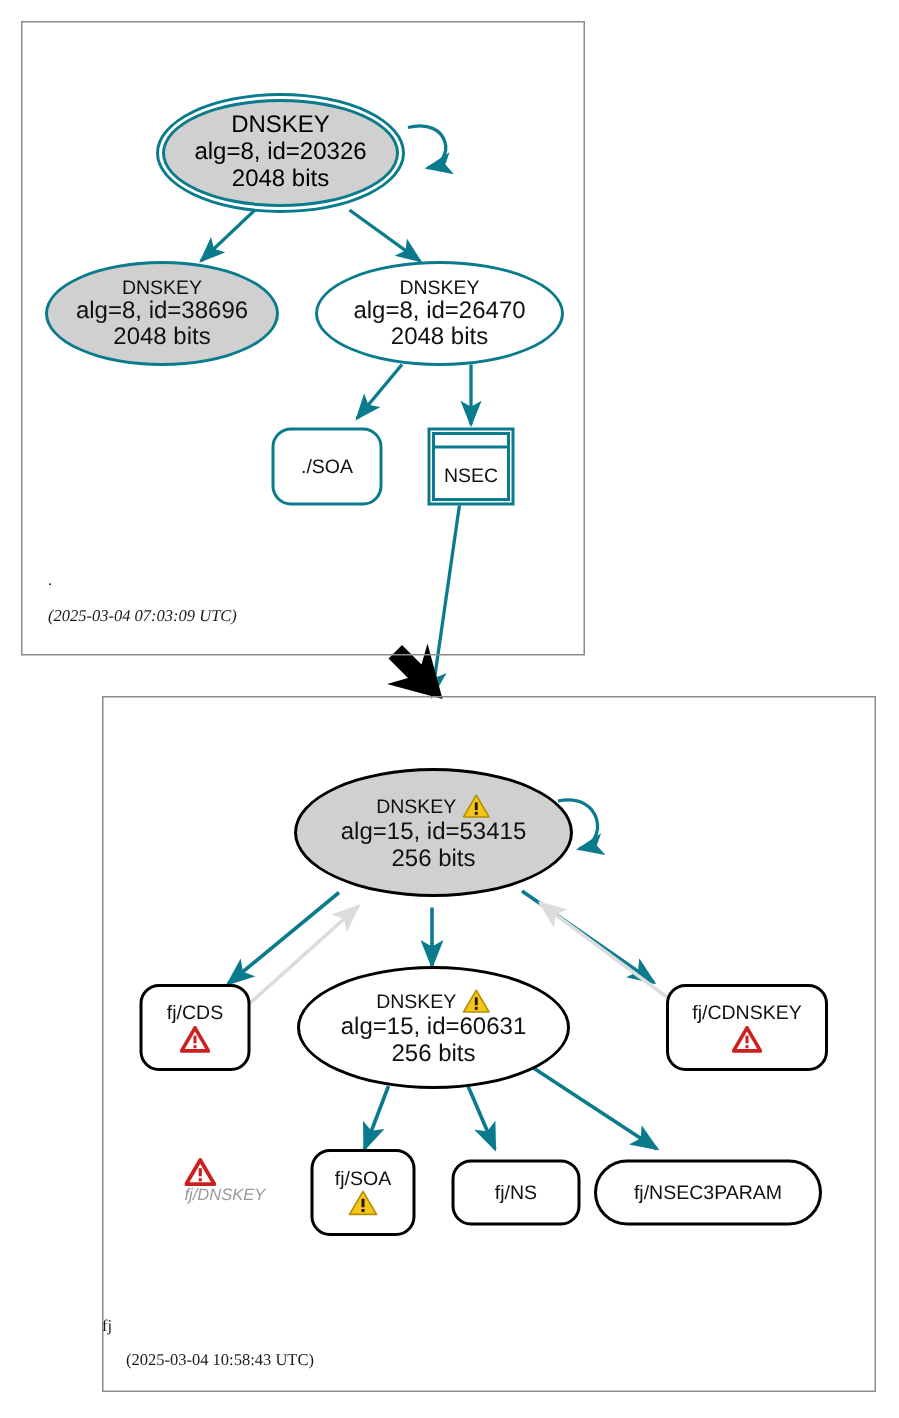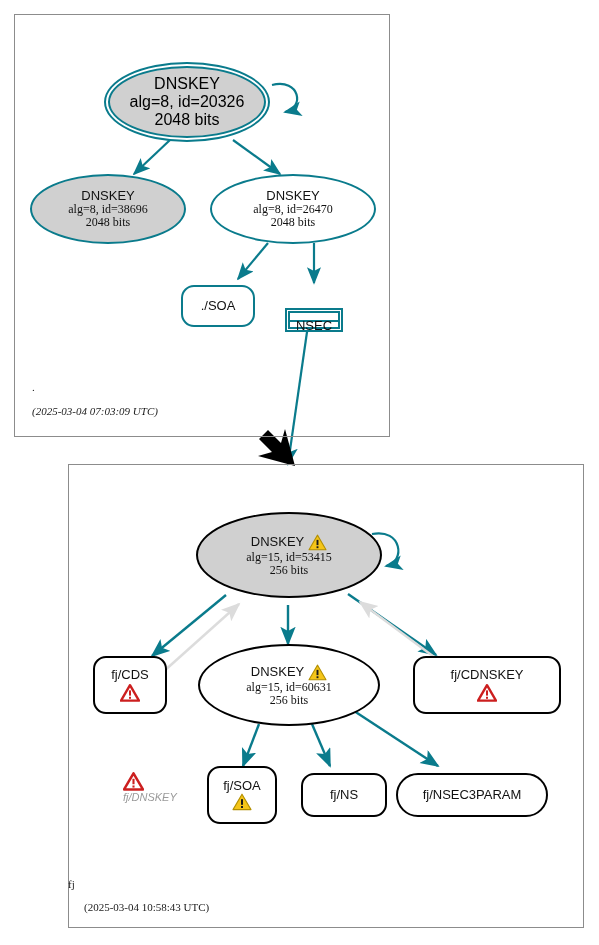--- a/index.html
+++ b/index.html
@@ -60,22 +60,22 @@
     font-family: "Liberation Sans", sans-serif;
     font-size: 13px;
     color: #111111;
     white-space: nowrap;
     display: flex;
     align-items: center;
     justify-content: center;
     gap: 4px;
   }
   .node .sub {
-    font-family: Liberation Serif, serif;
-    font-size: 12px;
+    font-family: Liberation Sans, sans-serif;
+    font-size: 16px;
     color: #111111;
     white-space: nowrap;
   }
   .ellipse {
     border-radius: 50%;
   }
   .rrset {
     border-radius: 13px;
     background: #ffffff;
   }
@@ -261,25 +261,25 @@
   </div>
 
   <div class="node ellipse teal fill-white" style="left:210px; top:174px; width:166px; height:70px;">
     <div class="title">
       <span>DNSKEY</span>
     </div>
     <div class="sub">alg=8, id=26470</div>
     <div class="sub">2048 bits</div>
   </div>
 
-  <div class="node rrset teal" style="left:181px; top:285px; width:74px; height:42px;">
+  <div class="node rrset teal" style="left:181px; top:285px; width:74px; height:52px;">
     <div class="title">./SOA</div>
   </div>
 
-  <div class="nsec-wrap" style="left:285px; top:285px; width:58px; height:24px;margin-top:23px;">
+  <div class="nsec-wrap" style="left:285px; top:285px; width:58px; height:52px;">
     <div class="nsec-outer"></div>
     <div class="nsec-inner"></div>
     <div class="nsec-divider"></div>
     <div class="nsec-text">NSEC</div>
   </div>
 
   <div class="zone-box" style="left:68px; top:464px; width:516px; height:464px;"></div>
   <div class="zone-label" style="left:68px; top:878px;">fj</div>
   <div class="zone-ts" style="left:84px; top:901px;">(2025-03-04 10:58:43 UTC)</div>
 
@@ -317,21 +317,21 @@
     <div class="title">fj/CDS</div>
     <span class="tri">
       <svg width="20" height="18" viewBox="0 0 20 18">
         <path d="M10 1.2 L19 16.6 L1 16.6 Z" fill="#ffffff" stroke="#cc1f1f" stroke-width="2.4" stroke-linejoin="round"></path>
         <rect x="9" y="6.4" width="2" height="5.2" fill="#cc1f1f"></rect>
         <rect x="9" y="12.8" width="2" height="2" fill="#cc1f1f"></rect>
       </svg>
     </span>
   </div>
 
-  <div class="node rrset black" style="left:413px; top:656px; width:148px; height:58px; gap:2px;">
+  <div class="node rrset black" style="left:444px; top:656px; width:108px; height:58px; gap:2px;">
     <div class="title">fj/CDNSKEY</div>
     <span class="tri">
       <svg width="20" height="18" viewBox="0 0 20 18">
         <path d="M10 1.2 L19 16.6 L1 16.6 Z" fill="#ffffff" stroke="#cc1f1f" stroke-width="2.4" stroke-linejoin="round"></path>
         <rect x="9" y="6.4" width="2" height="5.2" fill="#cc1f1f"></rect>
         <rect x="9" y="12.8" width="2" height="2" fill="#cc1f1f"></rect>
       </svg>
     </span>
   </div>
 

